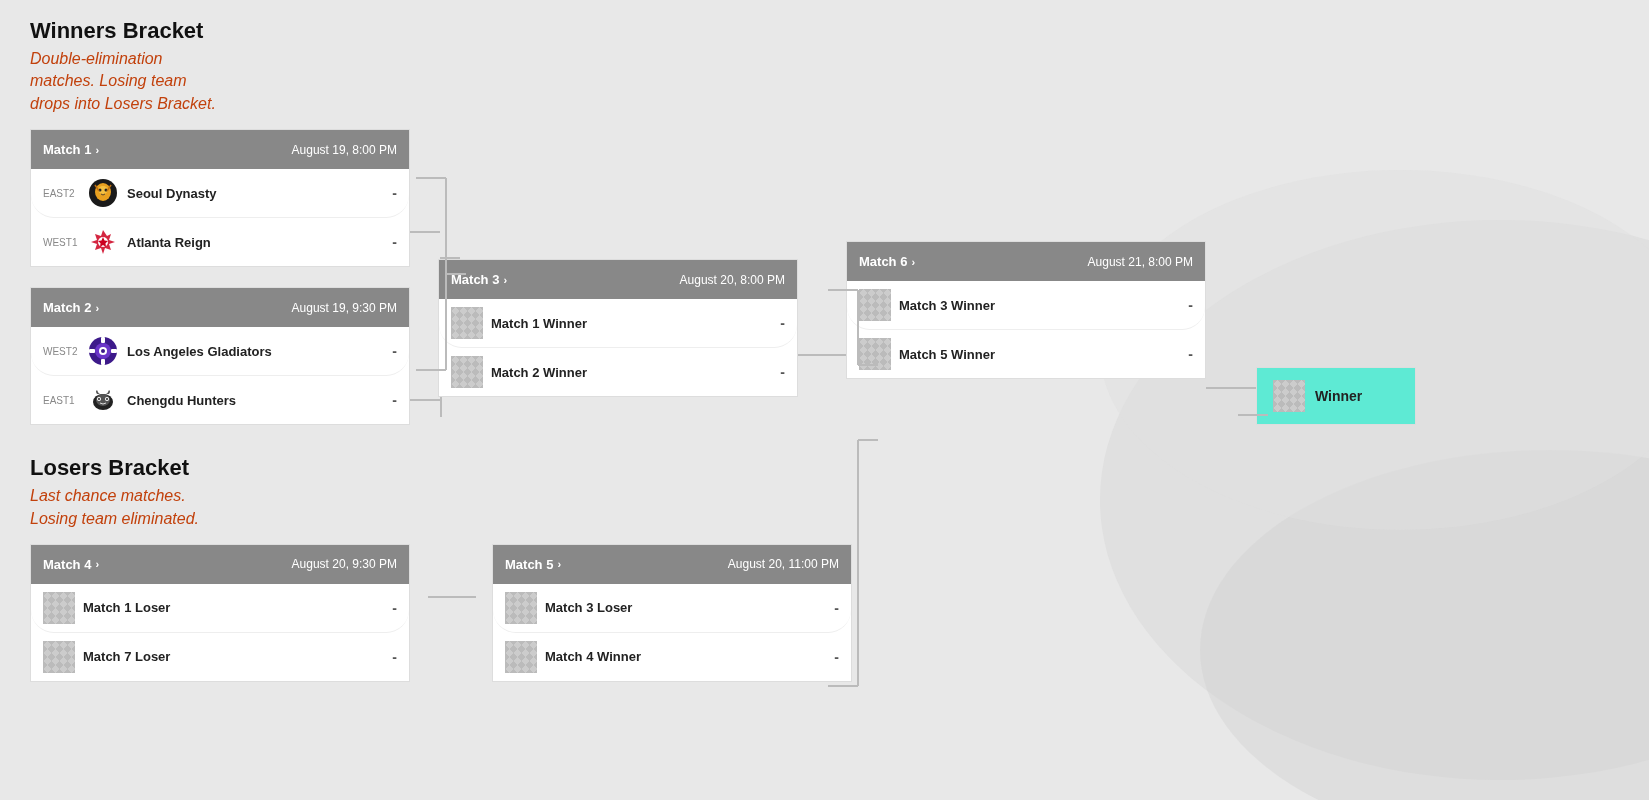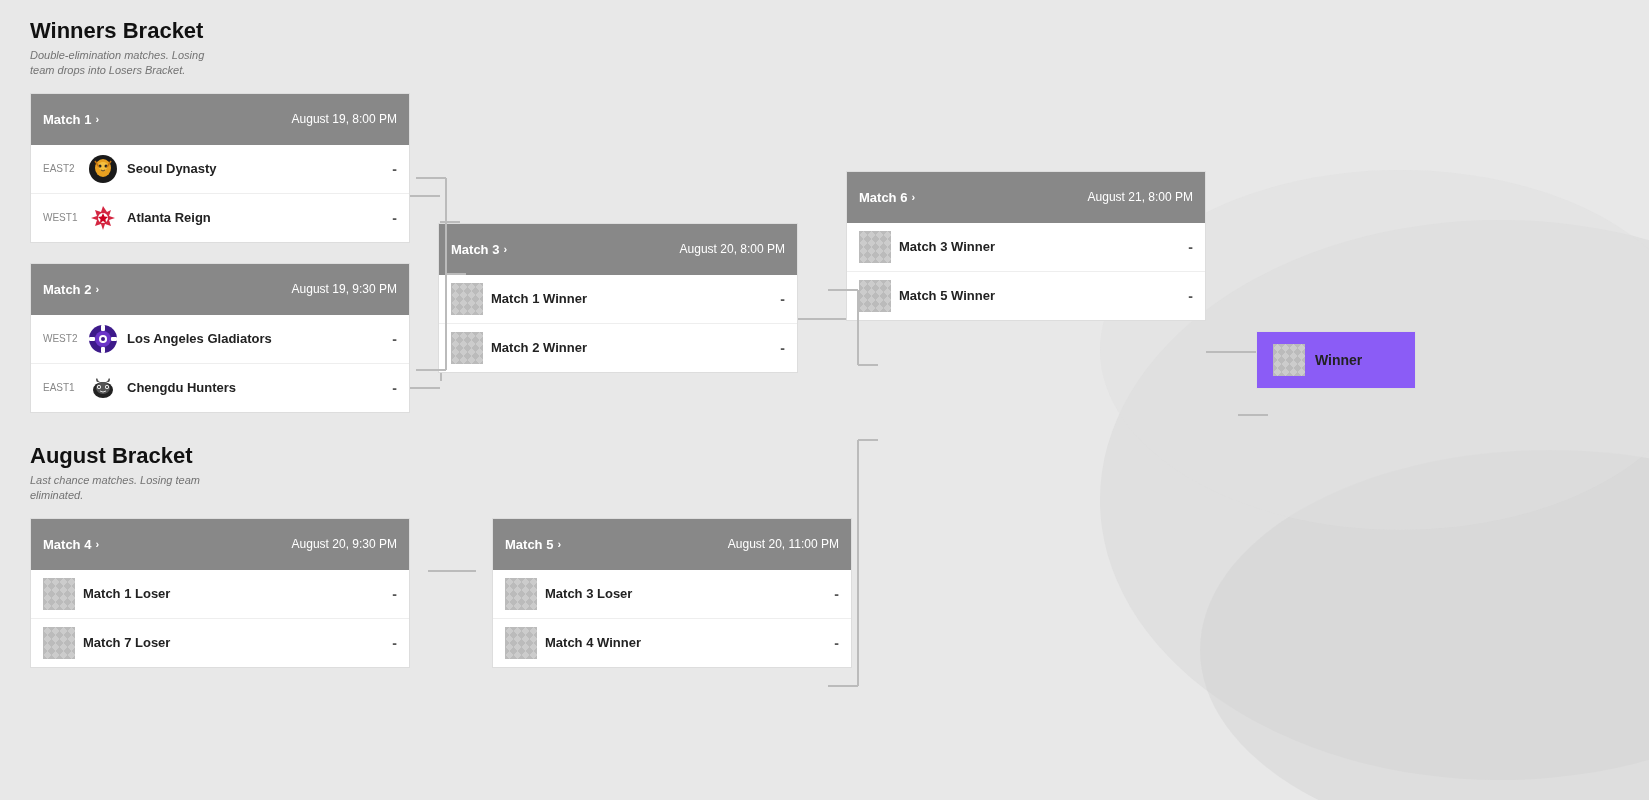--- a/index.html
+++ b/index.html
@@ -32,22 +32,22 @@
     }
 
     
     .section-title {
       font-size: 22px;
       font-weight: 800;
       margin-bottom: 4px;
       color: #111;
     }
     .section-subtitle {
-      font-size: 11px;
-      color: #737373;
+      font-size: 16px;
+      color: #c2410c;
       font-style: italic;
       margin-bottom: 14px;
       max-width: 200px;
       line-height: 1.4;
     }
 
     
     .bracket-section {
       margin-bottom: 30px;
     }
@@ -56,23 +56,23 @@
     .match-card {
       background: #fff;
       border: 1px solid #ddd;
       min-width: 380px;
       max-width: 410px;
     }
 
     .match-header {
       background: #888;
       display: flex;
-      align-items: flex-start;
+      align-items: center;
       justify-content: space-between;
-      padding: 18px 12px;
+      padding: 12px 12px;
       color: #fff;
     }
 
     .match-title {
       font-weight: 700;
       font-size: 13px;
       display: flex;
       align-items: center;
       gap: 4px;
     }
@@ -85,20 +85,21 @@
       font-size: 12px;
     }
 
     .match-team {
       display: flex;
       align-items: center;
       padding: 8px 12px;
       border-bottom: 1px solid #eee;
       gap: 8px;
       background: #fff;
+      border-radius: 23px;
     }
 
     .match-team:last-child {
       border-bottom: none;
     }
 
     .team-seed {
       font-size: 10px;
       color: #888;
       width: 36px;
@@ -152,21 +153,21 @@
 
     .team-score {
       font-weight: 700;
       color: #555;
       min-width: 18px;
       text-align: right;
     }
 
     
     .winner-card {
-      background: #8b5cf6;
+      background: #5eead4;
       border: 1px solid #ddd;
       display: flex;
       align-items: center;
       padding: 12px 16px;
       gap: 10px;
       min-width: 160px;
     }
 
     .winner-label {
       font-weight: 700;
@@ -319,21 +320,21 @@
             <span class="team-name">Match 2 Winner</span>
             <span class="team-score">-</span>
           </div>
         </div>
       </div>
 
       <div style="width:50px; margin-top: 225px; display:flex; flex-direction:column; position:relative;">
         <div style="height:2px; background:#bbb; width:50px;"></div>
       </div>
 
-      <div style="margin-top: 78px; margin-left: -2px;">
+      <div style="margin-top: 112px; margin-left: -2px;">
         <div class="match-card" style="min-width:360px;">
           <div class="match-header">
             <div class="match-title">
               <span>Match 6</span>
               <span class="match-chevron">›</span>
             </div>
             <div class="match-date">August 21, 8:00 PM</div>
           </div>
           <div class="match-team">
             <div class="placeholder-logo"></div>
@@ -356,21 +357,21 @@
         <div class="winner-card">
           <div class="placeholder-logo"></div>
           <span class="winner-label">Winner</span>
         </div>
       </div>
 
     </div>
   </div>
 
   <div class="bracket-section" style="margin-top: 10px;">
-    <div class="section-title">August Bracket</div>
+    <div class="section-title">Losers Bracket</div>
     <div class="section-subtitle">Last chance matches. Losing team eliminated.</div>
 
     <div style="display:flex; align-items:flex-start; gap:18px;">
 
       <div>
         <div class="match-card">
           <div class="match-header">
             <div class="match-title">
               <span>Match 4</span>
               <span class="match-chevron">›</span>

